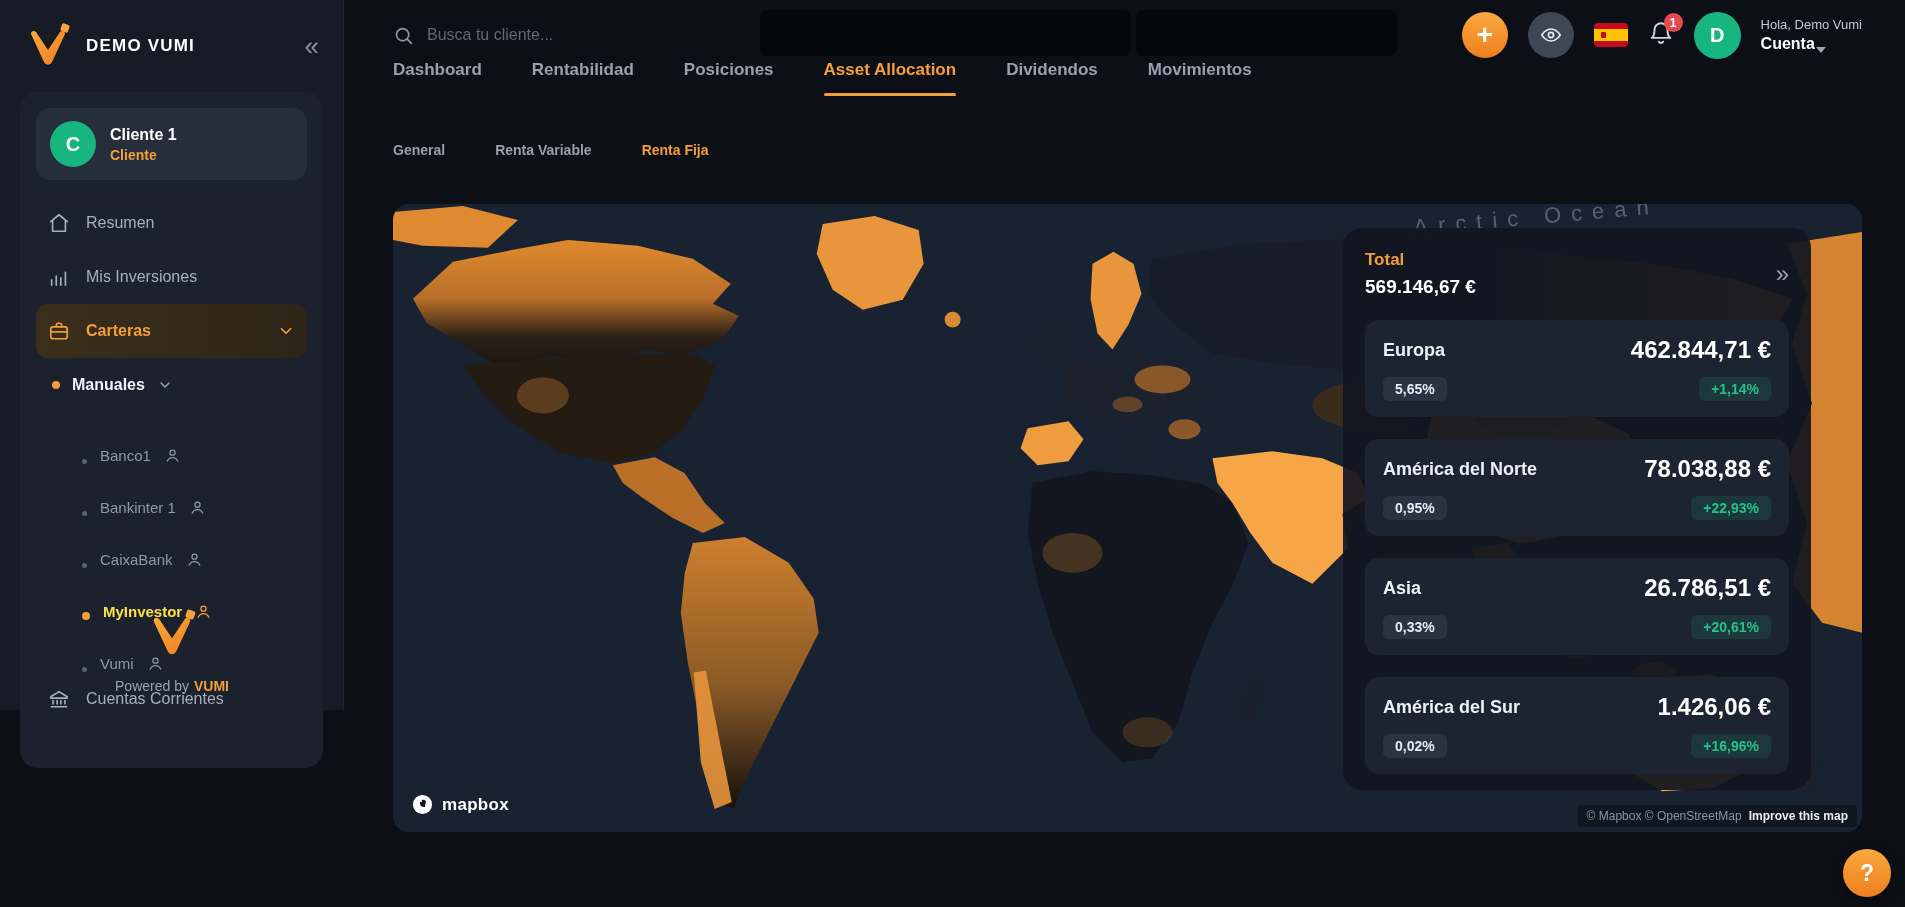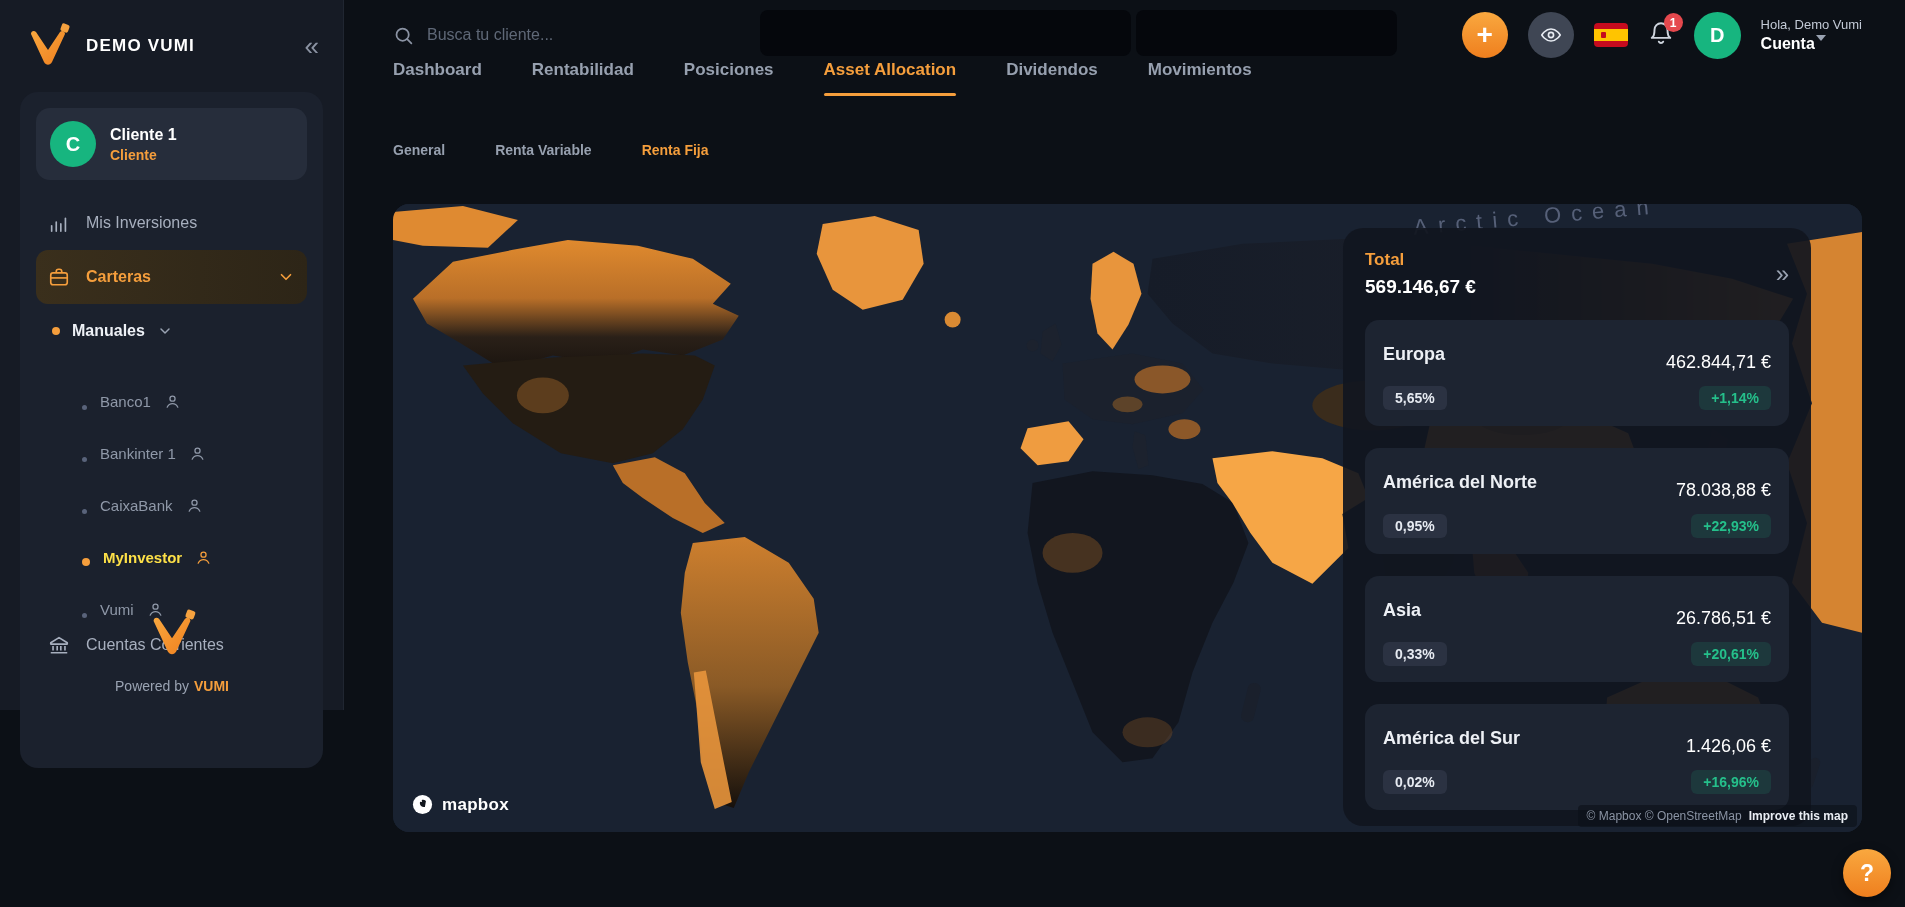--- a/index.html
+++ b/index.html
@@ -61,21 +61,21 @@
   .flag{width:34px;height:24px;border-radius:4px;overflow:hidden;display:flex;flex-direction:column;cursor:pointer;position:relative;}
   .flag .fr{flex:1;background:#c60b1e;}
   .flag .fy{flex:2;background:#ffc400;position:relative;}
   .flag .emblem{position:absolute;left:7px;top:3px;width:5px;height:6px;background:#c60b1e;border-radius:1px;}
   .bell-wrap{position:relative;color:#cfd5de;cursor:pointer;}
   .bell-wrap svg{width:26px;height:26px;}
   .nbadge{position:absolute;top:-7px;right:-9px;background:var(--red);color:#fff;border-radius:50%;min-width:19px;height:19px;font-size:12px;font-weight:bold;display:flex;align-items:center;justify-content:center;}
   .avatar.d{width:47px;height:47px;font-size:20px;cursor:pointer;}
   .account-col{display:flex;flex-direction:column;gap:3px;}
   .greeting{font-size:13px;color:#c3cad6;}
-  .account-row{font-size:16px;font-weight:bold;color:#fff;display:flex;align-items:flex-start;gap:1px;cursor:pointer;}
+  .account-row{font-size:16px;font-weight:bold;color:#fff;display:flex;align-items:flex-end;gap:1px;cursor:pointer;}
   .caret{width:0;height:0;border-left:5px solid transparent;border-right:5px solid transparent;border-top:6px solid #9aa3b2;}
 
   
   .tabs{position:absolute;left:393px;top:60px;display:flex;gap:50px;}
   .tab{font-size:17px;font-weight:600;color:#97a0af;padding-bottom:16px;position:relative;cursor:pointer;}
   .tab.active{color:var(--accent);}
   .tab.active::after{content:"";position:absolute;left:0;right:0;bottom:0;height:3px;border-radius:3px;background:var(--accent);}
   .subtabs{position:absolute;left:393px;top:142px;display:flex;gap:50px;}
   .subtab{font-size:14px;font-weight:600;color:#97a0af;cursor:pointer;}
   .subtab.active{color:var(--accent);font-weight:bold;}
@@ -93,21 +93,21 @@
   
   .region-panel{position:absolute;top:24px;right:51px;width:468px;background:rgba(17,22,31,.93);border-radius:20px;padding:22px 22px 16px 22px;z-index:2;}
   .panel-head{display:flex;align-items:flex-start;}
   .panel-title{color:var(--accent);font-size:17px;font-weight:bold;}
   .panel-total{color:#fff;font-size:19px;font-weight:bold;margin-top:6px;}
   .panel-collapse{margin-left:auto;color:#9aa3b2;font-size:24px;line-height:1;cursor:pointer;align-self:center;user-select:none;}
   .region-card{background:var(--region-card);border-radius:14px;padding:16px 18px;margin-top:22px;cursor:pointer;}
   .region-row{display:flex;justify-content:space-between;align-items:center;}
   .region-row.r2{margin-top:13px;justify-content:space-between;}
   .region-name{font-size:18px;font-weight:bold;color:#edf0f5;}
-  .region-value{font-size:18px;font-weight:normal;color:#fff;margin-top:16px;}
+  .region-value{font-size:24px;font-weight:bold;color:#fff;}
   .pill{font-size:14px;font-weight:bold;padding:4px 12px;border-radius:6px;}
   .pill.weight{background:#2b3242;color:#e6eaf1;}
   .pill.change{background:rgba(34,196,142,.13);color:var(--green);}
 
   .help-btn{position:absolute;right:14px;bottom:10px;width:48px;height:48px;border-radius:50%;border:none;background:linear-gradient(180deg,#f9a83f,#ef7f1e);color:#fff;font-size:23px;font-weight:bold;display:flex;align-items:center;justify-content:center;cursor:pointer;box-shadow:0 4px 12px rgba(0,0,0,.45);}
 </style>
 </head>
 <body>
 
 <aside class="sidebar">
@@ -131,20 +131,27 @@
   <div class="nav-panel">
     <div class="client-card">
       <span class="avatar c">C</span>
       <span>
         <div class="client-name">Cliente 1</div>
         <div class="client-role">Cliente</div>
       </span>
     </div>
 
     <div class="menu">
+      <div class="menu-item">
+        <svg viewBox="0 0 24 24" fill="none" stroke="currentColor" stroke-width="1.8" stroke-linecap="round" stroke-linejoin="round">
+            <path d="M3 10.5 12 3l9 7.5"></path>
+            <path d="M5 9.5V21h14V9.5"></path>
+          </svg>
+        <span>Resumen</span>
+      </div>
       <div class="menu-item">
         <svg viewBox="0 0 24 24" fill="none" stroke="currentColor" stroke-width="1.8" stroke-linecap="round">
             <path d="M4 21v-6"></path>
             <path d="M9 21V11"></path>
             <path d="M14 21v-8"></path>
             <path d="M19 21V7"></path>
           </svg>
         <span>Mis Inversiones</span>
       </div>
       <div class="menu-item active">

